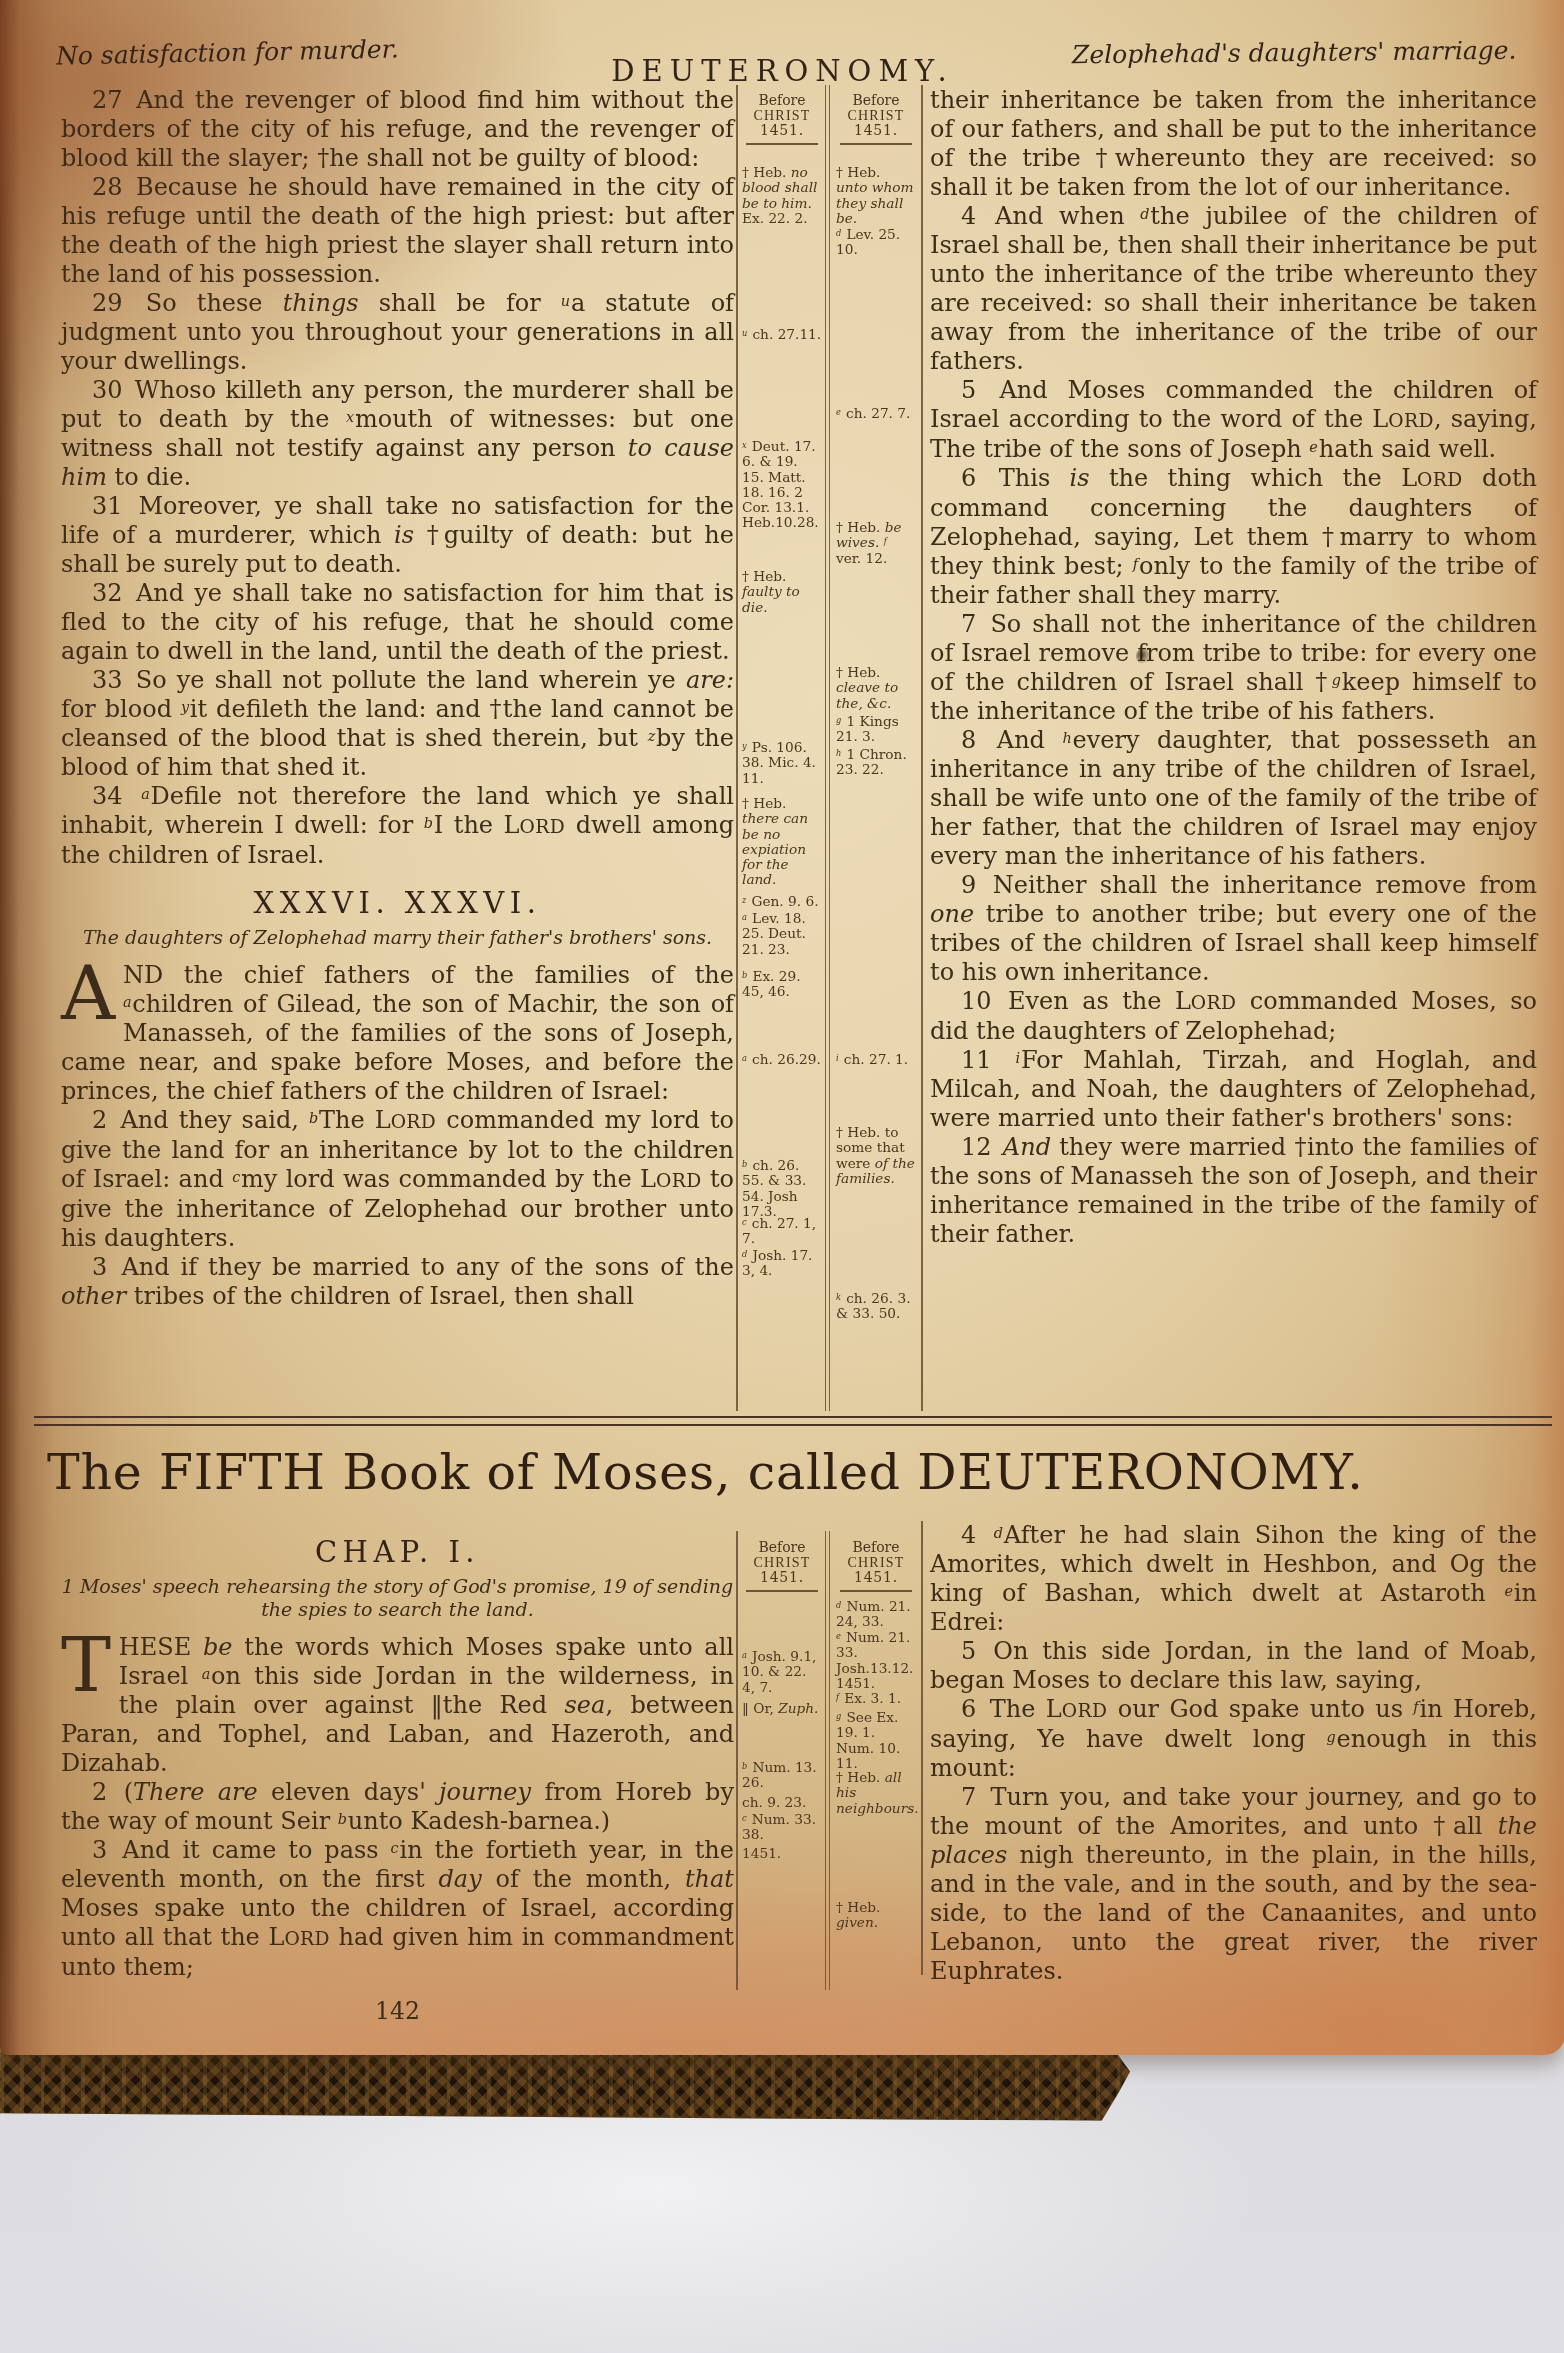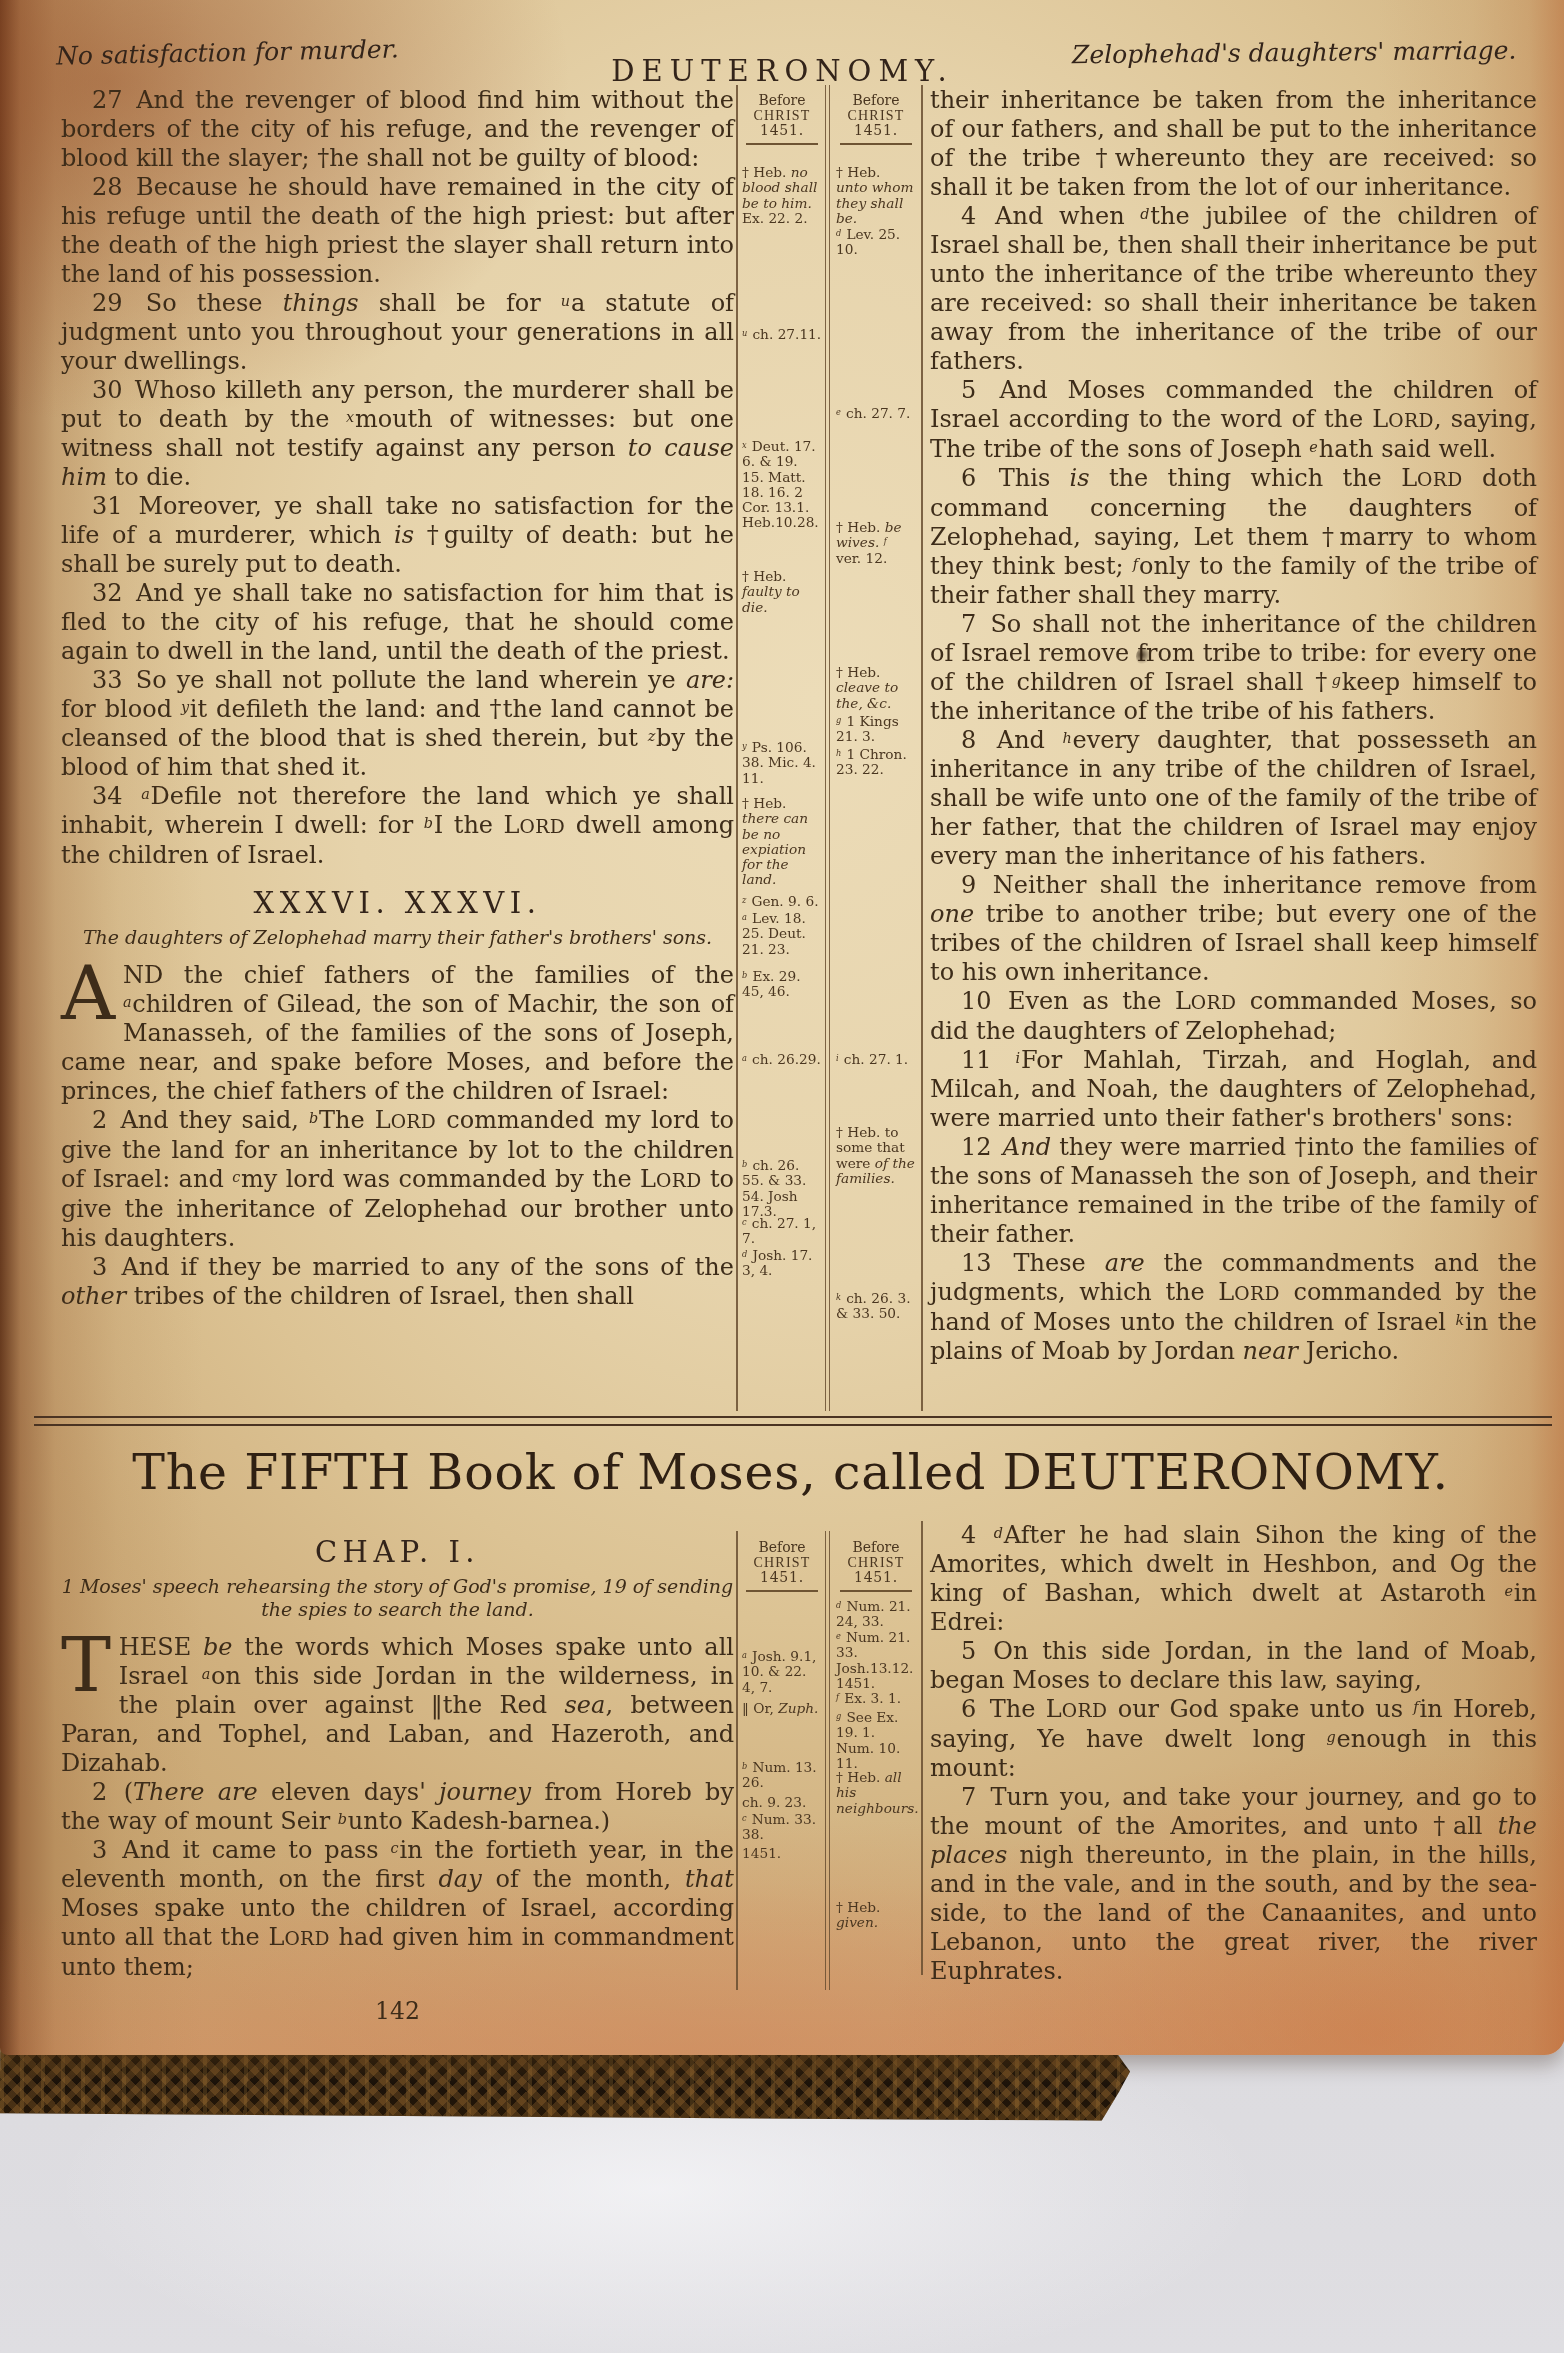--- a/index.html
+++ b/index.html
@@ -62,21 +62,21 @@
   .bh2{font-size:14px;letter-spacing:1.2px;font-family:Liberation Serif, serif;}
   .bh3{font-size:14px;letter-spacing:0.8px;}
   .bhrule{height:1.6px;background:#6e5433;width:90%;margin:4.7px auto 0;}
 
   
   .vrule{position:absolute;width:1.6px;background:rgba(104,78,48,.85);}
   .vrule.thin{width:0.8px;}
   .hrule{position:absolute;left:34px;width:1518px;background:#4a3322;}
 
   
-  .book-title{position:absolute;left:47px;width:1487px;top:1444px;text-align:center;
+  .book-title{position:absolute;left:47px;width:1487px;top:1444px;text-align:left;
     font-size:49px;color:#2f2013;letter-spacing:0.8px;}
 
   .pageno{position:absolute;left:61px;width:673px;top:1997px;text-align:center;font-size:23.5px;color:#3d2c19;}
 
   .blot{position:absolute;border-radius:50%;background:radial-gradient(circle at 40% 40%, rgba(50,35,20,.85), rgba(50,35,20,0) 70%);}
 </style>
 </head>
 <body>
 
 <div class="photo">
@@ -156,21 +156,20 @@
         <p class="verse cont">their inheritance be taken from the inheritance of our fathers, and shall be put to the inheritance of the tribe †whereunto they are received: so shall it be taken from the lot of our inheritance.</p>
         <p class="verse"><span class="vn">4</span> And when <sup class="rf">d</sup>the jubilee of the children of Israel shall be, then shall their inheritance be put unto the inheritance of the tribe whereunto they are received: so shall their inheritance be taken away from the inheritance of the tribe of our fathers.</p>
         <p class="verse"><span class="vn">5</span> And Moses commanded the children of Israel according to the word of the <span class="lord">L<span class="sc">ORD</span></span>, saying, The tribe of the sons of Joseph <sup class="rf">e</sup>hath said well.</p>
         <p class="verse"><span class="vn">6</span> This <i>is</i> the thing which the <span class="lord">L<span class="sc">ORD</span></span> doth command concerning the daughters of Zelophehad, saying, Let them †marry to whom they think best; <sup class="rf">f</sup>only to the family of the tribe of their father shall they marry.</p>
         <p class="verse"><span class="vn">7</span> So shall not the inheritance of the children of Israel remove from tribe to tribe: for every one of the children of Israel shall †<sup class="rf">g</sup>keep himself to the inheritance of the tribe of his fathers.</p>
         <p class="verse"><span class="vn">8</span> And <sup class="rf">h</sup>every daughter, that possesseth an inheritance in any tribe of the children of Israel, shall be wife unto one of the family of the tribe of her father, that the children of Israel may enjoy every man the inheritance of his fathers.</p>
         <p class="verse"><span class="vn">9</span> Neither shall the inheritance remove from <i>one</i> tribe to another tribe; but every one of the tribes of the children of Israel shall keep himself to his own inheritance.</p>
         <p class="verse"><span class="vn">10</span> Even as the <span class="lord">L<span class="sc">ORD</span></span> commanded Moses, so did the daughters of Zelophehad;</p>
         <p class="verse"><span class="vn">11</span> <sup class="rf">i</sup>For Mahlah, Tirzah, and Hoglah, and Milcah, and Noah, the daughters of Zelophehad, were married unto their father's brothers' sons:</p>
         <p class="verse"><span class="vn">12</span> <i>And</i> they were married †into the families of the sons of Manasseh the son of Joseph, and their inheritance remained in the tribe of the family of their father.</p>
-        <p class="verse"><span class="vn">13</span> These <i>are</i> the commandments and the judgments, which the <span class="lord">L<span class="sc">ORD</span></span> commanded by the hand of Moses unto the children of Israel <sup class="rf">k</sup>in the plains of Moab by Jordan <i>near</i> Jericho.</p>
       </div>
 
     <div class="hrule" style="top:1416px;height:2.3px;"></div>
     <div class="hrule" style="top:1424px;height:1.6px;"></div>
 
     <div class="book-title">The FIFTH Book of Moses, called DEUTERONOMY.</div>
 
     <div class="vrule" style="left:736px;top:1531px;height:459px;"></div>
     <div class="vrule thin" style="left:825px;top:1531px;height:459px;"></div>
     <div class="vrule thin" style="left:829px;top:1531px;height:459px;"></div>

